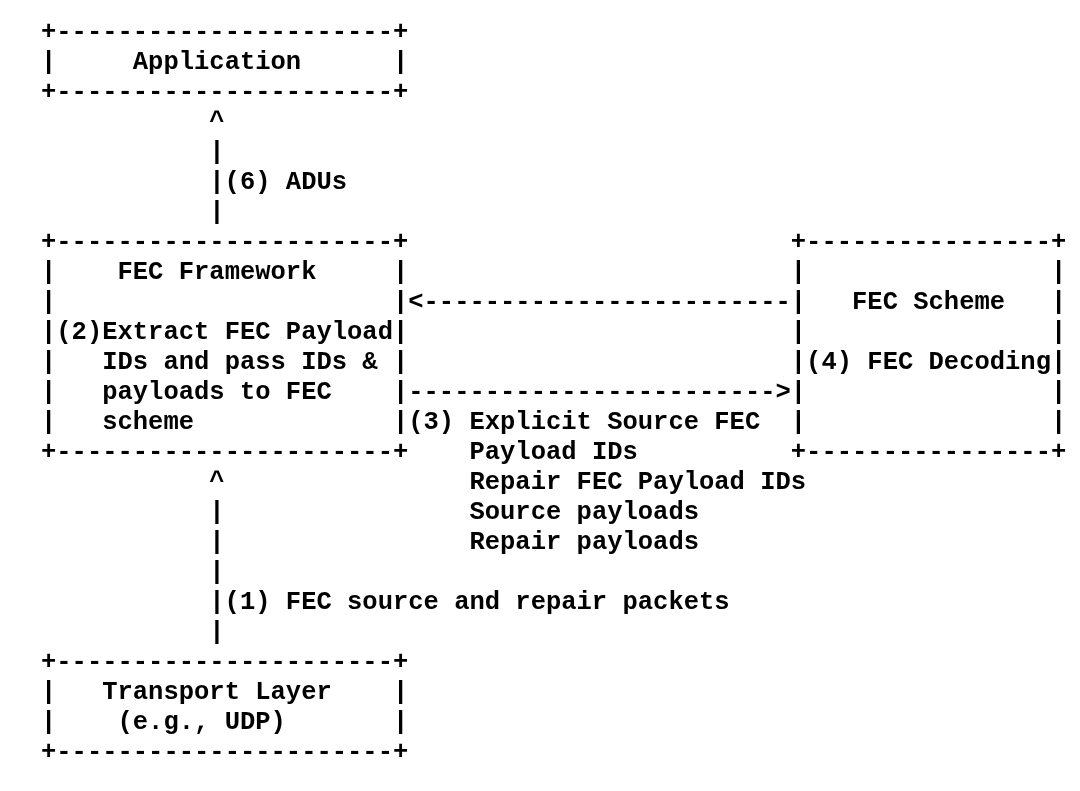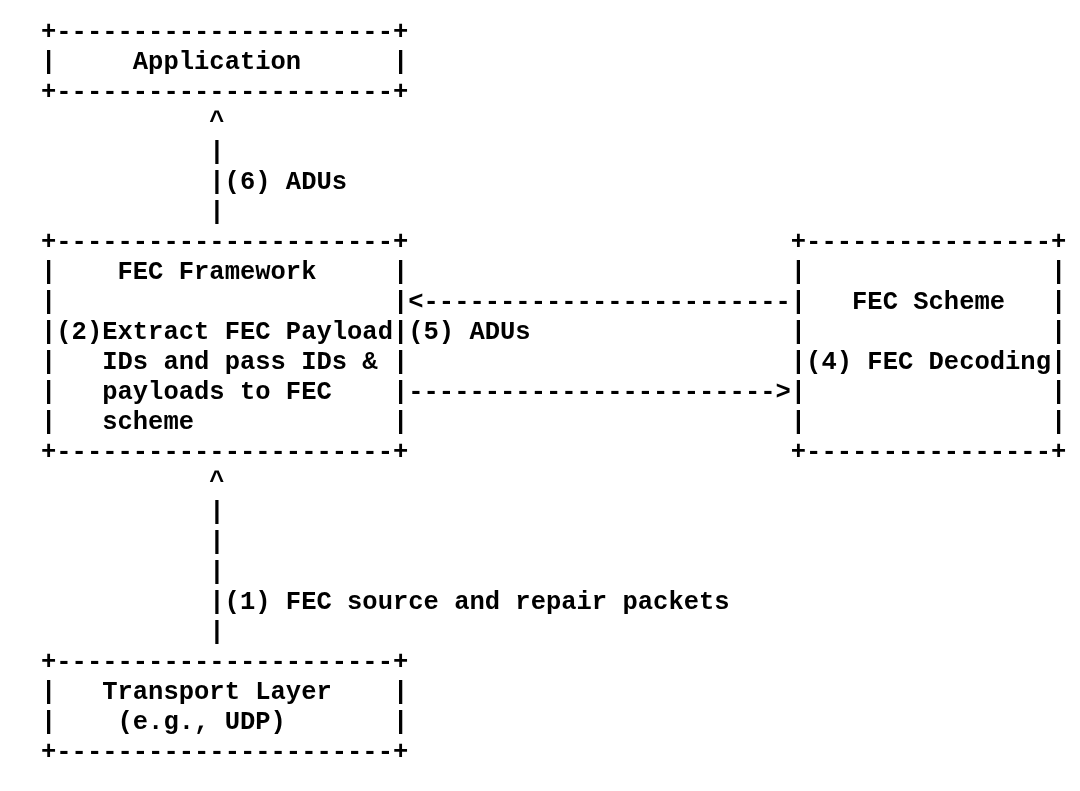--- a/index.html
+++ b/index.html
@@ -57,24 +57,28 @@
 |                |
 |   FEC Scheme   |
 |                |
 |(4) FEC Decoding|
 |                |
 |                |
 +----------------+</pre>
 
   <pre class="part" style="--r:9; --c:24">&lt;------------------------</pre>
 
-  <pre class="part" style="--r:10; --c:24">(5) ADUs</pre>
 
   <pre class="part" style="--r:12; --c:24">------------------------&gt;</pre>
 
+  <pre class="part" style="--r:13; --c:24">(3) Explicit Source FEC
+    Payload IDs
+    Repair FEC Payload IDs
+    Source payloads
+    Repair payloads</pre>
 
   <pre class="part" style="--r:15; --c:11">^
 |
 |
 |
 |(1) FEC source and repair packets
 |</pre>
 
   <pre class="part" style="--r:21; --c:0">+----------------------+
 |   Transport Layer    |

